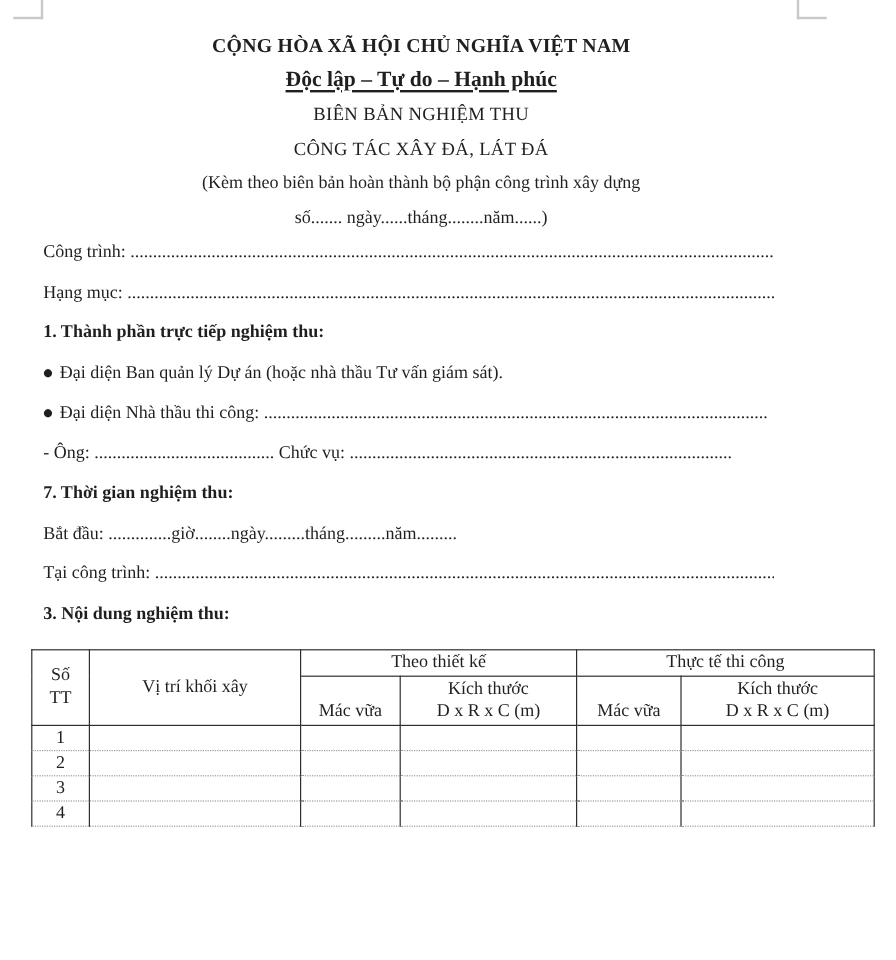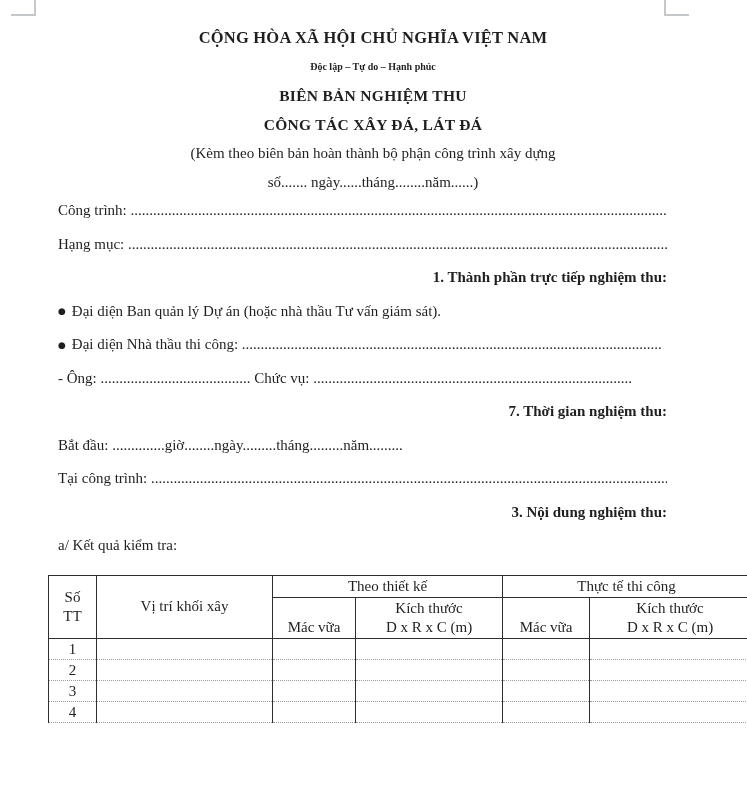--- a/index.html
+++ b/index.html
@@ -5,53 +5,53 @@
   * { margin: 0; padding: 0; box-sizing: border-box; }
   html, body { background: #ffffff; }
   .page {
     position: relative;
     width: 747px;
     height: 800px;
     background: #ffffff;
     overflow: hidden;
     font-family: "Liberation Serif", "DejaVu Serif", serif;
     color: #1f1f1f;
-    padding-left: 22px;
   }
   
   .margin-mark { position: absolute; top: 0; width: 25px; height: 16px; }
   .margin-mark.tl { left: 11px; border-right: 2px solid #c6c9cc; border-bottom: 2px solid #c6c9cc; }
   .margin-mark.tr { left: 664px; border-left: 2px solid #c6c9cc; border-bottom: 2px solid #c6c9cc; }
 
   .doc-header { margin-top: 23px; margin-left: 36px; width: 630px; text-align: center; }
   .doc-header .line { height: 29px; line-height: 29px; white-space: nowrap; }
   .national-title { font-size: 16.5px; font-weight: bold; letter-spacing: 0.2px; }
   .motto {
-    font-size: 10px; font-weight: bold;
+    font-size: 18px; font-weight: bold;
+    text-decoration: underline;
     text-decoration-thickness: 1.5px;
     text-underline-offset: 3px;
     text-align: center;
   }
-  .doc-title { font-size: 15.5px; font-weight: bold; letter-spacing: 0.3px; }
+  .doc-title { font-size: 15.5px; font-weight: normal; letter-spacing: 0.3px; }
   .attachment-note { font-size: 15px; }
 
   .doc-body {
     margin-top: -3px;
     margin-left: 36px;
     width: 609px;
     font-size: 15px;
     overflow: hidden;
   }
   .doc-body .para {
     height: 33.5px;
     line-height: 33.5px;
     white-space: nowrap;
     overflow: hidden;
   }
-  .para.bold { font-weight: bold; text-align: right; }
+  .para.bold { font-weight: bold; }
   .bullet {
     display: inline-block;
     font-size: 9px;
     vertical-align: 1.5px;
     margin-right: 6px;
     font-family: "DejaVu Sans", sans-serif;
   }
 
   table.check-table {
     border-collapse: collapse;
@@ -106,21 +106,20 @@
     <div class="para bold">1. Thành phần trực tiếp nghiệm thu:</div>
     <div class="para"><span class="bullet">●</span><span>Đại diện Ban quản lý Dự án (hoặc nhà thầu Tư vấn giám sát).</span></div>
     <div class="para"><span class="bullet">●</span><span>Đại diện Nhà thầu thi công:  ................................................................................................................</span></div>
     <div class="para">- Ông: ........................................ Chức vụ:  .....................................................................................</div>
 
     <div class="para bold">7. Thời gian nghiệm thu:</div>
     <div class="para">Bắt đầu: ..............giờ........ngày.........tháng.........năm.........</div>
     <div class="para">Tại công trình:  ............................................................................................................................................................</div>
 
     <div class="para bold">3. Nội dung nghiệm thu:</div>
-    <div class="para">a/ Kết quả kiểm tra:</div>
   </div>
 
   <table class="check-table">
     <colgroup>
       <col style="width:48px">
       <col style="width:176px">
       <col style="width:83px">
       <col style="width:147px">
       <col style="width:87px">
       <col style="width:161px">

